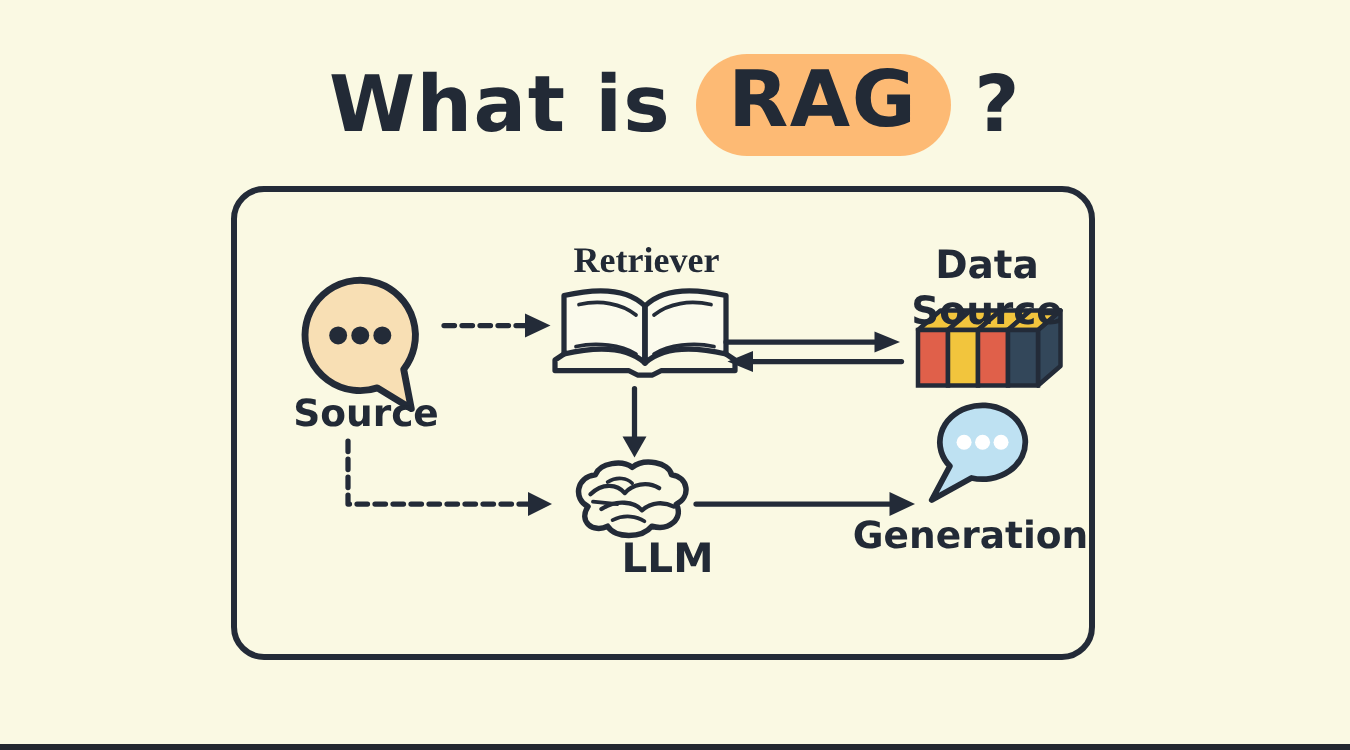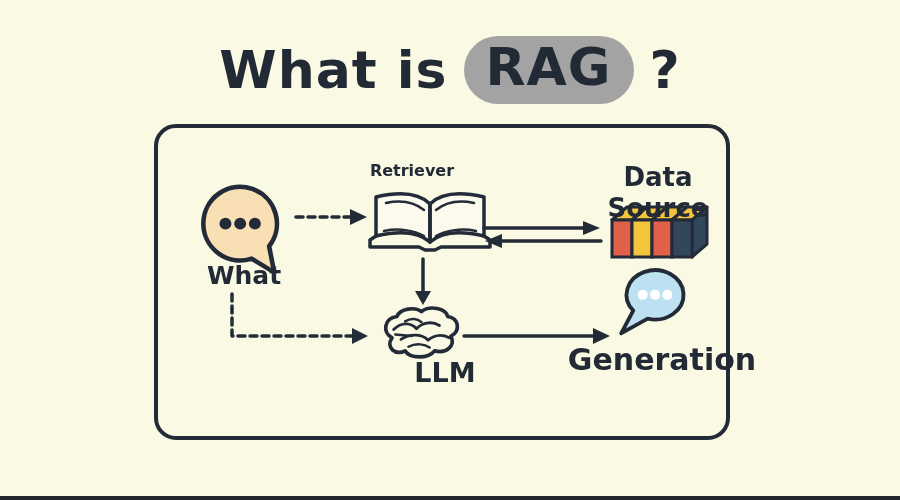--- a/index.html
+++ b/index.html
@@ -12,41 +12,41 @@
   .stage{position:absolute;inset:0;width:900px;height:500px;}
 
   
   .title-row{
     position:absolute;left:0;top:36px;width:900px;
     display:flex;justify-content:center;align-items:center;gap:16px;
     color:#222A36;font-weight:bold;font-size:52px;letter-spacing:1px;
   }
   .title-pill{
     display:inline-flex;align-items:center;justify-content:center;
-    background:#a3a3a3;border-radius:34px;
+    background:#fdba74;border-radius:34px;
     padding:2px 22px 8px 22px;height:58px;
   }
 
   
   .frame{
     position:absolute;left:154px;top:124px;width:576px;height:316px;
     border:4px solid #232B38;border-radius:22px;box-sizing:border-box;
     background:transparent;
   }
 
   
   .node-label{
     position:absolute;transform:translateX(-50%);
     color:#222A36;font-weight:bold;white-space:pre-line;text-align:center;
   }
   .lbl-query     {left:244px;top:261px;font-size:25px;}
-  .lbl-retriever {left:412px;top:161px;font-size:16px;}
+  .lbl-retriever {left:431px;top:161px;font-size:24px;font-family:Liberation Serif, serif;}
   .lbl-datasource{left:658px;top:141px;font-size:26px;width:140px;line-height:31px;white-space:normal;margin-top:21px;}
   .lbl-llm       {left:421px;top:357px;font-size:27px;margin-left:24px;}
-  .lbl-generation{left:662px;top:342px;font-size:30px;}
+  .lbl-generation{left:647px;top:342px;font-size:25px;}
 
   .icon{position:absolute;}
   .ic-query     {left:196px;top:181px;}
   .ic-book      {left:361px;top:189px;}
   .ic-datasource{left:608px;top:203px;}
   .ic-brain     {left:374px;top:303px;}
   .ic-generation{left:615px;top:264px;}
 
   .arrow{position:absolute;}
   .ink-stroke{stroke:#232B38;fill:none;stroke-linecap:round;stroke-linejoin:round;}
@@ -110,21 +110,21 @@
     <path d="M26 38 L46 40" class="ink-stroke" stroke-width="3"></path>
   </svg>
 
   <svg class="icon ic-generation" width="77" height="74" viewBox="0 0 100 96">
     <path d="M23.7 60.6 L8 90 L42.4 70.9 A37 32 0 1 0 23.7 60.6 Z" stroke="#232B38" stroke-width="5" stroke-linejoin="round" fill="#BEE1F2"></path>
     <circle cx="36" cy="40" r="6.5" fill="#FFFFFF"></circle>
     <circle cx="52" cy="40" r="6.5" fill="#FFFFFF"></circle>
     <circle cx="68" cy="40" r="6.5" fill="#FFFFFF"></circle>
   </svg>
 
-  <div class="node-label lbl-query">What</div>
+  <div class="node-label lbl-query">Source</div>
   <div class="node-label lbl-retriever">Retriever</div>
   <div class="node-label lbl-datasource">Data Source</div>
   <div class="node-label lbl-llm">LLM</div>
   <div class="node-label lbl-generation">Generation</div>
 
   <svg class="arrow" style="left:294px;top:207px" width="76" height="20" viewBox="0 0 76 20">
     <line x1="2" y1="10" x2="56" y2="10" class="ink-stroke" stroke-width="3.5" stroke-dasharray="7 5"></line>
     <polygon points="56,2 73,10 56,18" class="ink-fill"></polygon>
   </svg>
 

